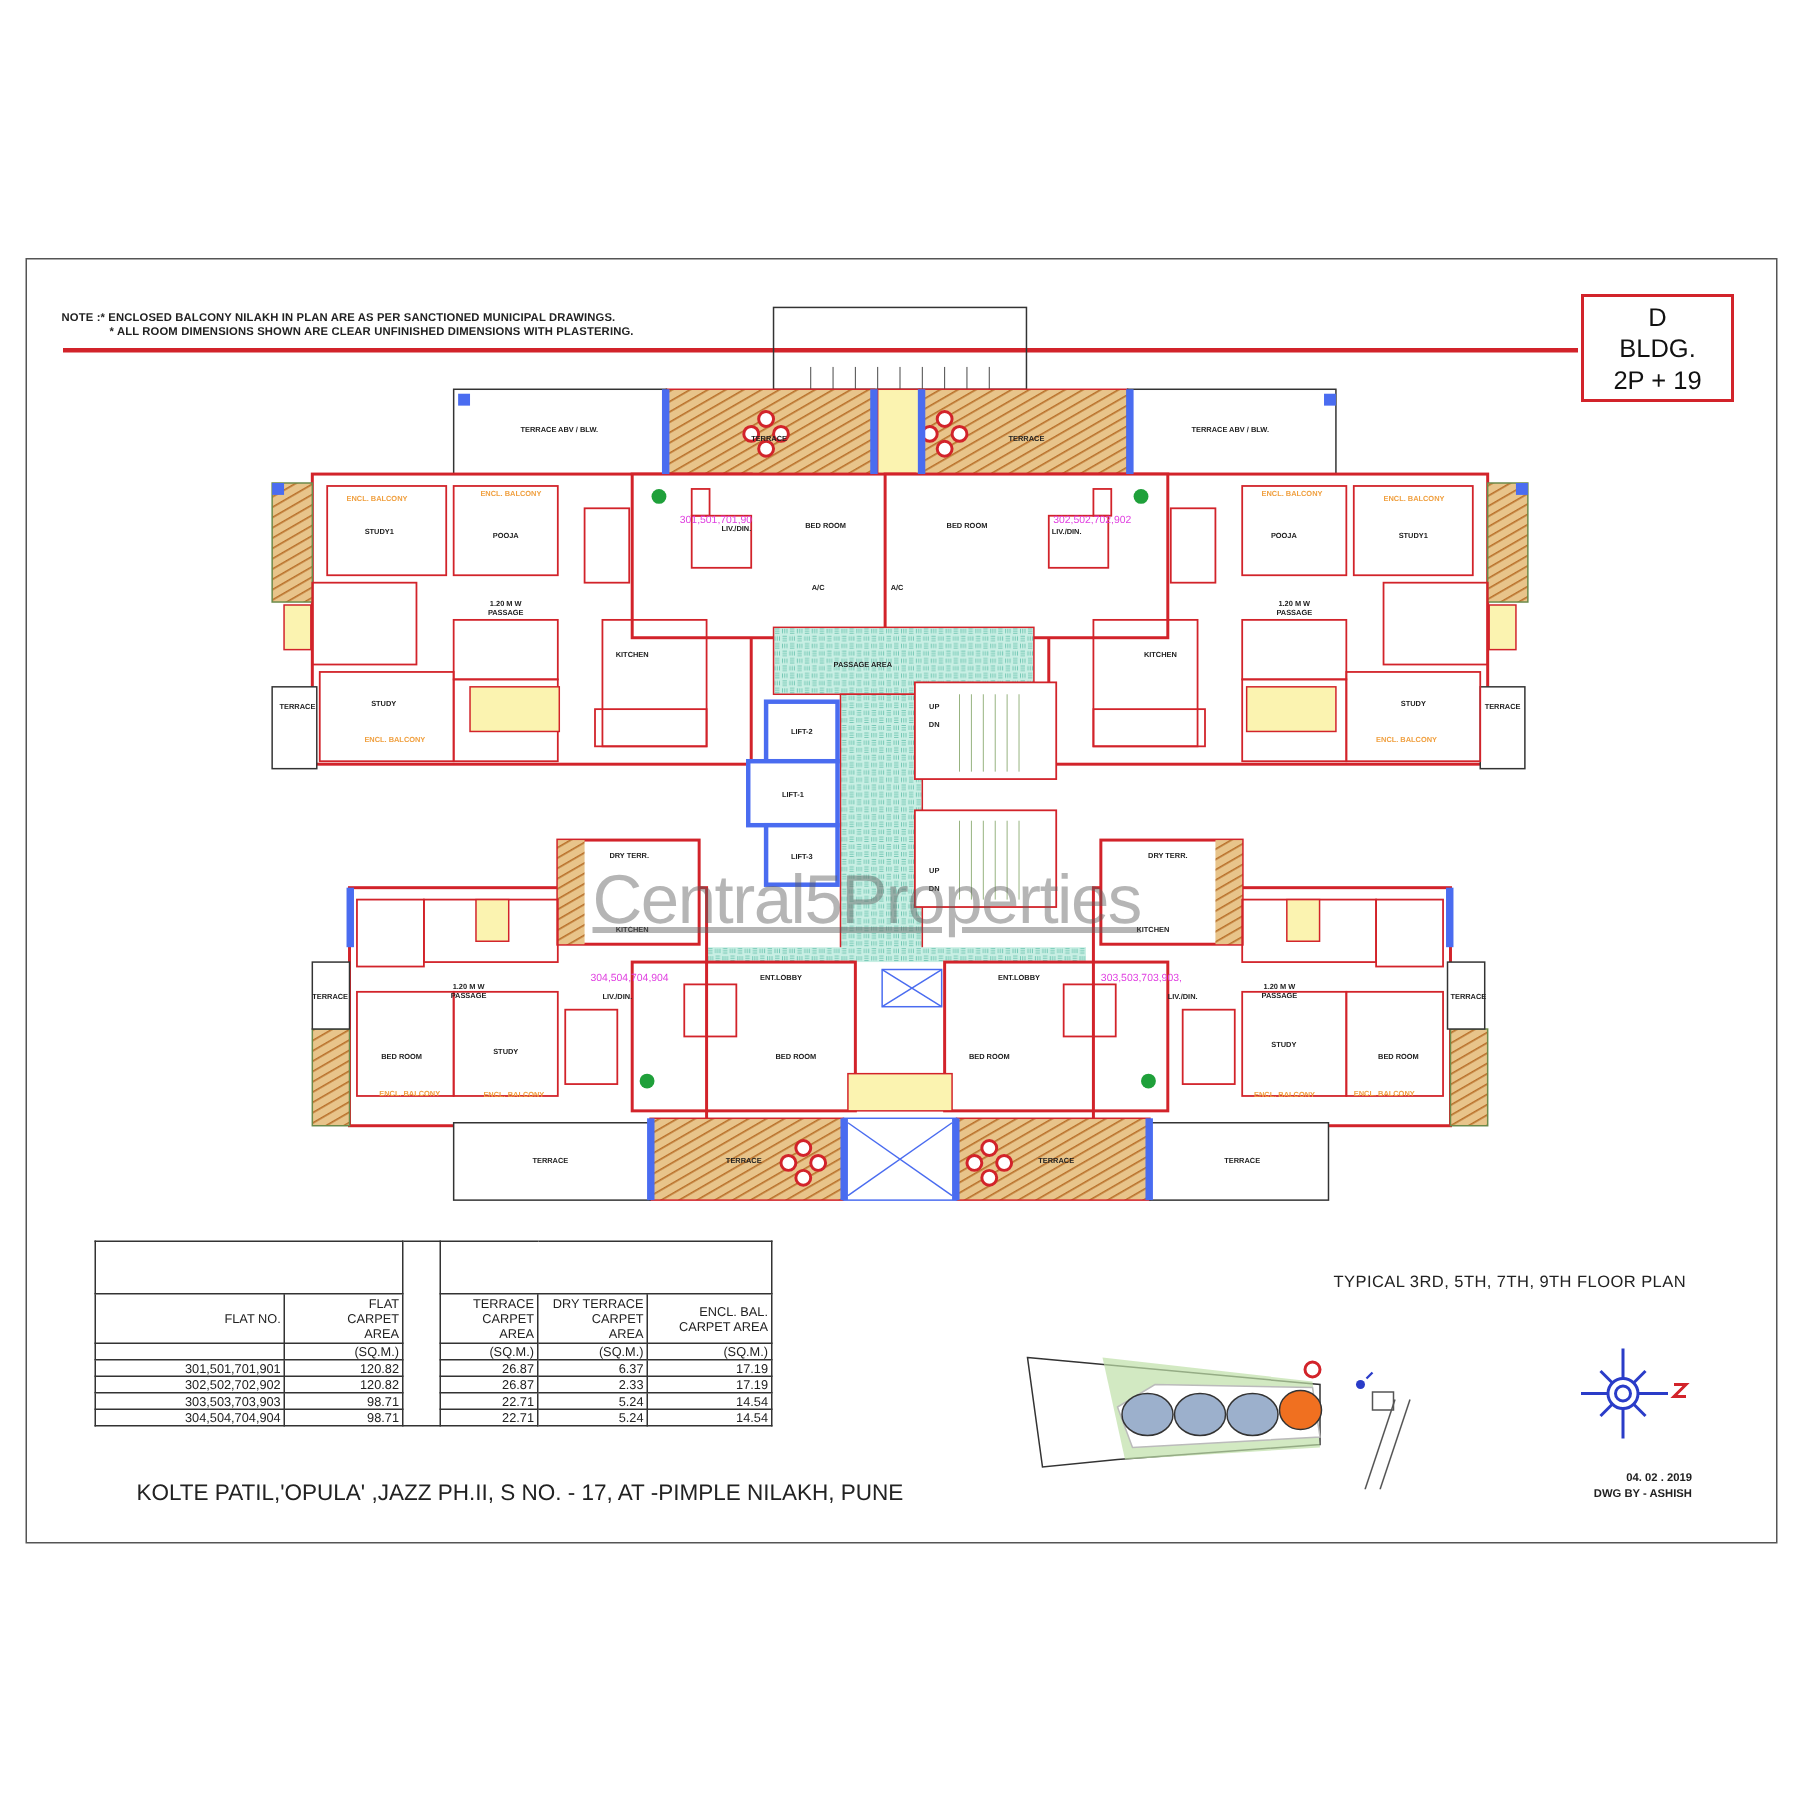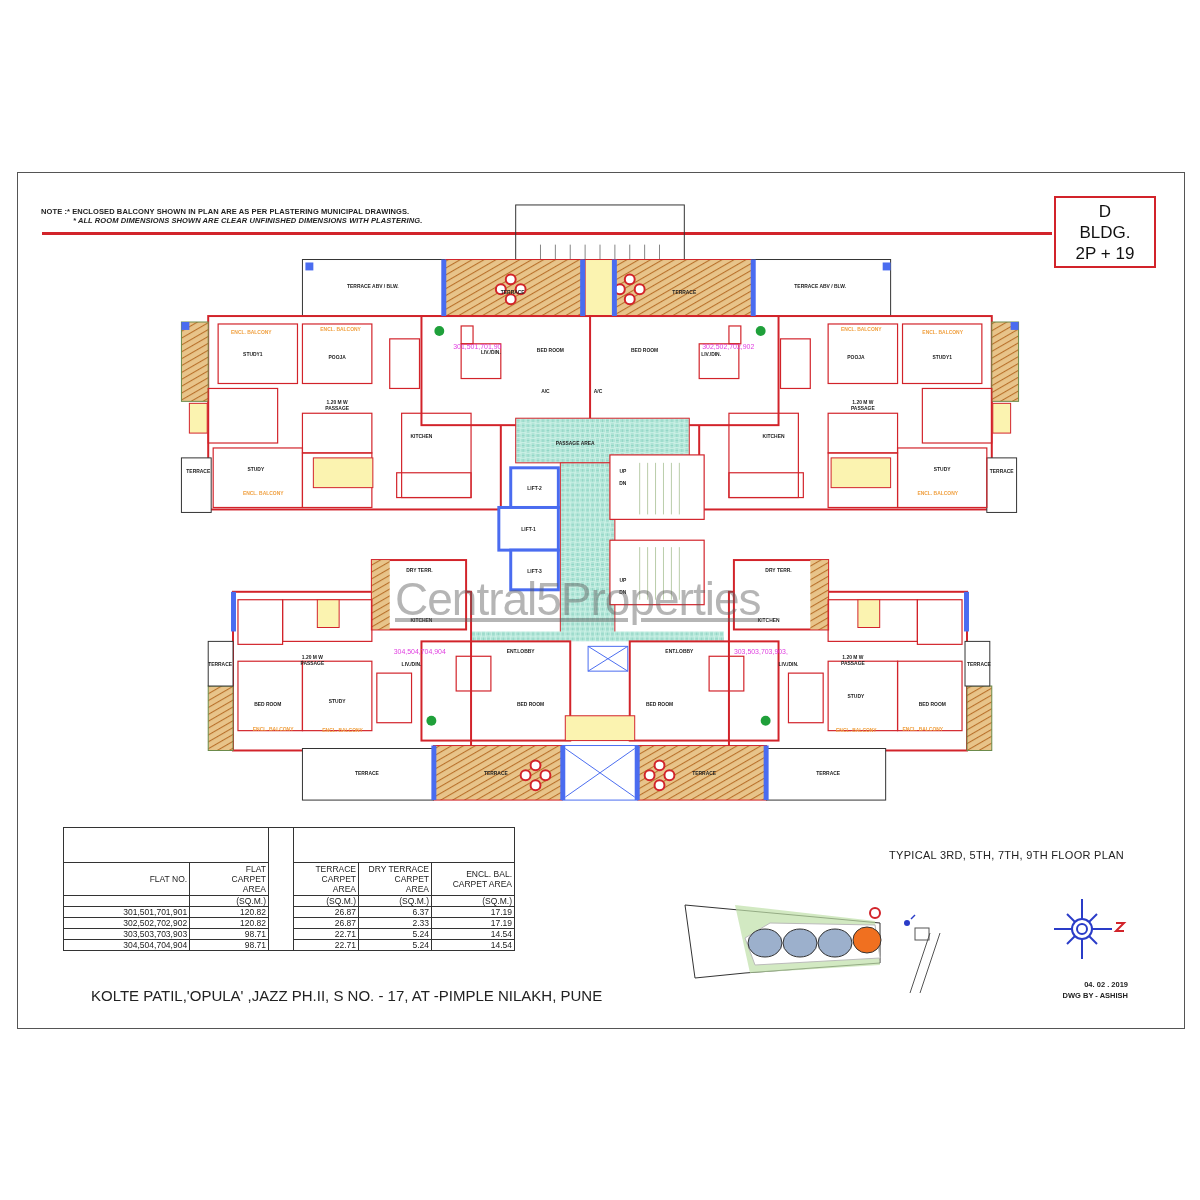--- a/index.html
+++ b/index.html
@@ -1,39 +1,39 @@
 <!DOCTYPE html>
 <html><head>
 <meta charset="utf-8">
 <style>
   html, body { margin:0; padding:0; background:#ffffff; }
   body { width:1200px; height:1200px; position:relative; overflow:hidden; font-family:"Liberation Sans", sans-serif; color:#222; }
   .sheet { position:absolute; left:17px; top:172px; width:1166px; height:855px; border:1px solid #555; background:#fff; }
   .note { position:absolute; left:41px; top:207px; font-size:7.5px; font-weight:bold; letter-spacing:0.1px; line-height:9px; color:#222; }
-  .note .l2 { padding-left:32px;font-style:italic; }
+  .note .l2 { padding-left:32px; }
   .redline { position:absolute; left:42px; top:232px; width:1010px; height:3px; background:#d2232a; }
   .bldg { position:absolute; left:1054px; top:196px; width:102px; height:72px; border:2px solid #d2232a; text-align:center; font-size:17px; line-height:21px; color:#111; padding-top:3px; box-sizing:border-box; }
   .plan { position:absolute; left:170px; top:200px; width:860px; height:610px; }
   .wm { position:absolute; left:395px; top:572px; font-size:46px; color:rgba(90,90,90,0.45); letter-spacing:-1px;text-decoration:underline; }
   table.area { position:absolute; left:63px; top:827px; border-collapse:collapse; font-size:8.5px; color:#222; }
   table.area td { border:1px solid #333; text-align:right; padding:0 2px; height:10px; }
   .ftitle { position:absolute; left:889px; top:849px; font-size:11px; letter-spacing:0.3px; color:#222; }
   .addr { position:absolute; left:44px; top:987px; font-size:15px; color:#222;margin-left:47px; }
   .date { position:absolute; right:72px; top:979px; font-size:7.5px; font-weight:bold; text-align:right; line-height:11px; }
   .keyplan { position:absolute; left:675px; top:893px; width:290px; height:100px; }
   .compass { position:absolute; left:1052px; top:897px; width:84px; height:64px; }
   .lbl { font-family:"Liberation Sans", sans-serif; font-weight:bold; }
 </style>
 </head>
 <body>
 
 <div class="sheet"></div>
 
 <div class="note">
-  <div>NOTE :* ENCLOSED BALCONY SHOWN IN PLAN ARE AS PER PLASTERING MUNICIPAL DRAWINGS.</div>
+  <div>NOTE :* ENCLOSED BALCONY NILAKH IN PLAN ARE AS PER SANCTIONED MUNICIPAL DRAWINGS.</div>
   <div class="l2">* ALL ROOM DIMENSIONS SHOWN ARE CLEAR UNFINISHED DIMENSIONS WITH PLASTERING.</div>
 </div>
 <div class="redline"></div>
 
 <div class="bldg">
   <div>D</div>
   <div>BLDG.</div>
   <div>2P  +  19</div>
 </div>
 

